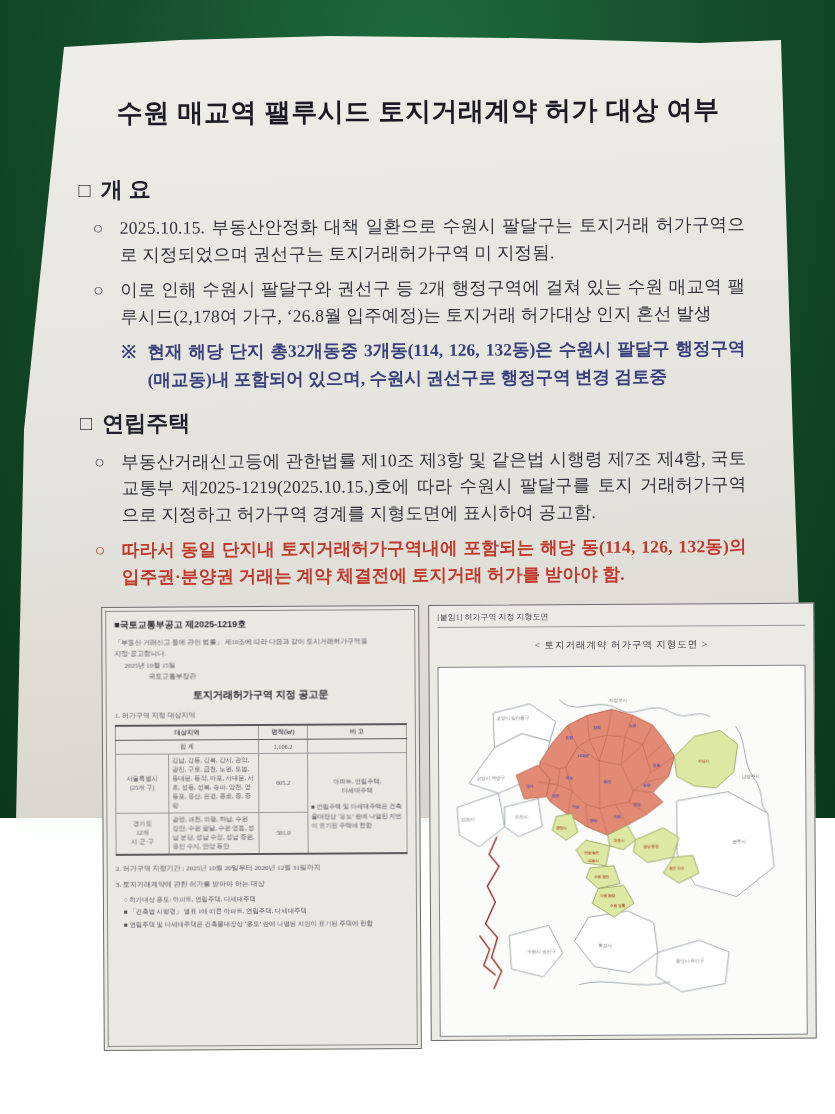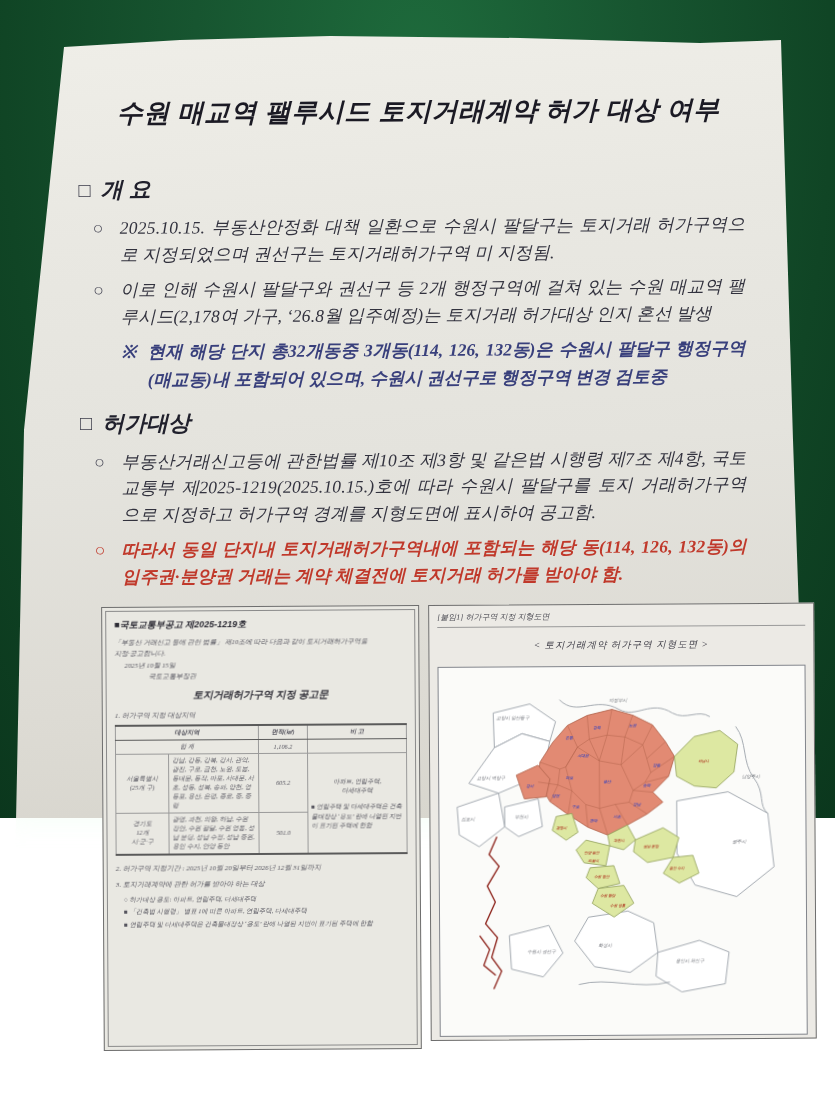--- a/index.html
+++ b/index.html
@@ -1,21 +1,20 @@
 <!DOCTYPE html>
 <html><head>
 <meta charset="utf-8">
 <style>
   html,body{margin:0;padding:0;}
   body{width:835px;height:1114px;overflow:hidden;
        font-family:"Liberation Serif","DejaVu Serif",serif;}
   .photo{position:relative;width:835px;height:818px;
     background:
       radial-gradient(ellipse at 50% 10%, #1e6b3c 0%, #175530 38%, #104525 70%, #0b371d 100%);
-    font-style: italic;
   }
   .paper{position:absolute;inset:0;
     clip-path:polygon(64px 47px,180px 40px,330px 36px,520px 38px,700px 43px,781px 40px,
                       793px 440px,809px 900px,801px 1114px,10px 1114px,24px 430px);
     background:linear-gradient(176deg,#f0efe9 0%,#e9e8e2 28%,#e4e3dd 55%,#dddbd4 82%,#d7d5cd 100%);
     filter:drop-shadow(0 0 16px rgba(230,255,235,.45));
   }
   .content{position:absolute;left:92px;top:96px;width:652px;
     transform:rotate(-.35deg);transform-origin:top left;color:#32323e;}
   .doc-title{font-family:"Liberation Sans","DejaVu Sans",sans-serif;
@@ -90,21 +89,21 @@
       <span class="mk">○</span>
       <span class="tx">이로 인해 수원시 팔달구와 권선구 등 2개 행정구역에 걸쳐 있는 수원 매교역 팰루시드(2,178여 가구, ‘26.8월 입주예정)는 토지거래 허가대상 인지 혼선 발생</span>
     </div>
     <div class="note">
       <span class="mk">※</span>
       <span class="tx">현재 해당 단지 총32개동중 3개동(114, 126, 132동)은 수원시 팔달구 행정구역(매교동)내 포함되어 있으며, 수원시 권선구로 행정구역 변경 검토중</span>
     </div>
 
     <div class="sec-head" style="margin-top:15px;">
       <span class="sq">□</span>
-      <span>허가대상</span>
+      <span>연립주택</span>
     </div>
 
     <div class="bullet">
       <span class="mk">○</span>
       <span class="tx">부동산거래신고등에 관한법률 제10조 제3항 및 같은법 시행령 제7조 제4항, 국토교통부  제2025-1219(2025.10.15.)호에 따라 수원시 팔달구를 토지 거래허가구역으로 지정하고 허가구역 경계를 지형도면에 표시하여 공고함.</span>
     </div>
     <div class="bullet red">
       <span class="mk">○</span>
       <span class="tx">따라서 동일 단지내 토지거래허가구역내에 포함되는 해당 동(114, 126, 132동)의 입주권·분양권 거래는 계약 체결전에 토지거래 허가를 받아야 함.</span>
     </div>

